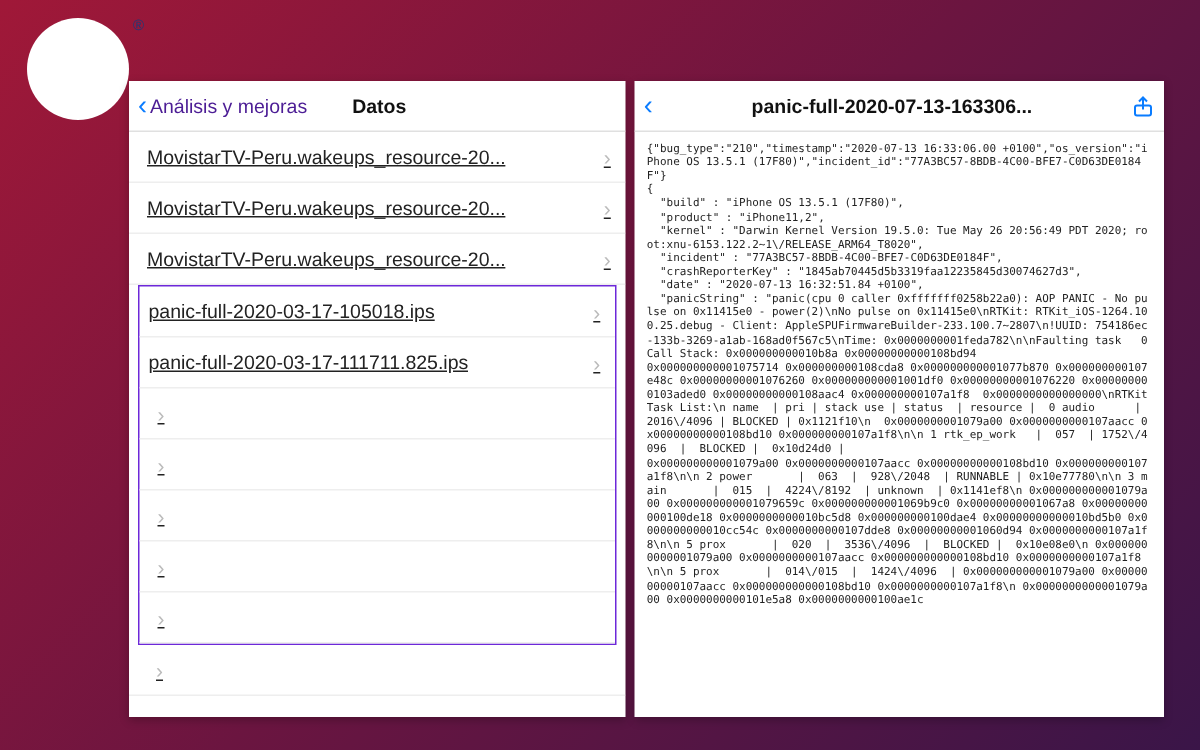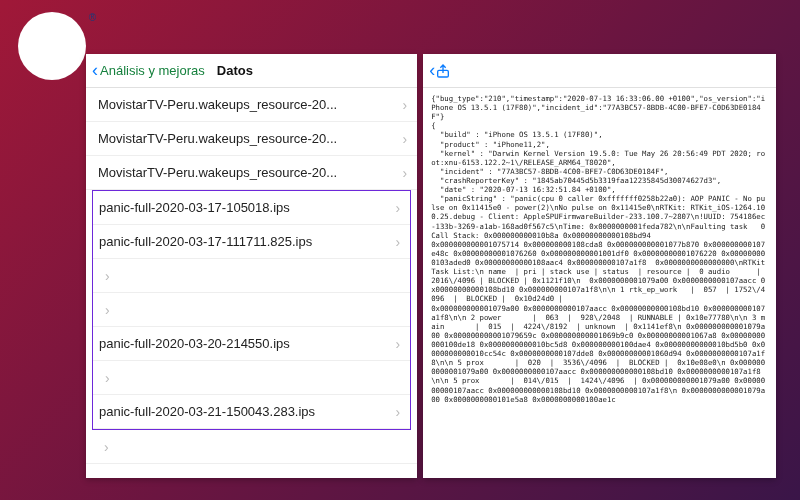--- a/index.html
+++ b/index.html
@@ -81,38 +81,39 @@
     height: 34px;
     border-bottom: 1px solid #e0e0e0;
     padding: 0 6px;
     font-size: 13px;
   }
   .back-chevron {
     color: #0a7cff;
     font-size: 18px;
     margin-right: 2px;
   }
-  .back-label { color: #15803d; }
+  .back-label { color: #4c1d95; }
   .nav-title {
     font-weight: 600;
     color: #111;
-    margin-left: 12px;
+    margin-left: 30px;
   }
 
   .list { flex: 1; overflow: hidden; }
   .row {
     display: flex;
     align-items: center;
     justify-content: space-between;
     height: 34px;
     padding: 0 10px 0 12px;
     border-bottom: 1px solid #eee;
     font-size: 13px;
     color: #222;
     white-space: nowrap;
+    text-decoration: underline;
   }
   .row .label { overflow: hidden; text-overflow: ellipsis; }
   .row .chev { color: #bbb; font-size: 14px; margin-left: 6px; }
 
   .highlight-box {
     border: 1px solid #6d28d9;
     margin: 0 6px;
   }
   .highlight-box .row { padding-left: 6px; }
 
@@ -191,41 +192,40 @@
           <span class="label">panic-full-2020-03-17-111711.825.ips</span>
           <span class="chev">›</span>
         </div>
         <div class="row">
           <span class="chev">›</span>
         </div>
         <div class="row">
           <span class="chev">›</span>
         </div>
         <div class="row">
-          <span class="label">panic-full-2020-03-20-214550.ips</span>
-          <span class="chev">›</span>
-        </div>
-        <div class="row">
-          <span class="chev">›</span>
-        </div>
-        <div class="row">
-          <span class="label">panic-full-2020-03-21-150043.283.ips</span>
+          <span class="chev">›</span>
+        </div>
+        <div class="row">
+          <span class="chev">›</span>
+        </div>
+        <div class="row">
           <span class="chev">›</span>
         </div>
       </div>
 
       <div class="row">
         <span class="chev">›</span>
       </div>
     </div>
   </div>
 
   <div class="panel">
     <div class="header2">
       <span class="back2">‹</span>
+      <span class="title2">panic-full-2020-07-13-163306...</span>
       <span class="share-icon">
         <svg viewBox="0 0 24 24" fill="none" stroke="currentColor" stroke-width="2">
           <path d="M12 3v12M8 7l4-4 4 4"></path>
             <rect x="4" y="11" width="16" height="10" rx="2"></rect>
         </svg>
       </span>
     </div>
     <div class="log">{"bug_type":"210","timestamp":"2020-07-13 16:33:06.00 +0100","os_version":"iPhone OS 13.5.1 (17F80)","incident_id":"77A3BC57-8BDB-4C00-BFE7-C0D63DE0184F"}
 {
   "build" : "iPhone OS 13.5.1 (17F80)",

